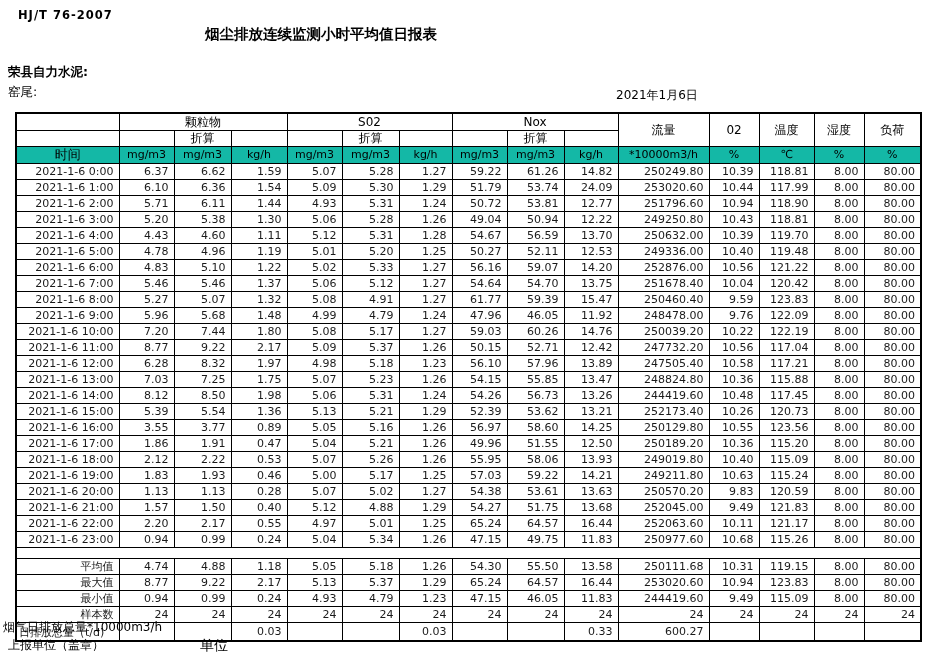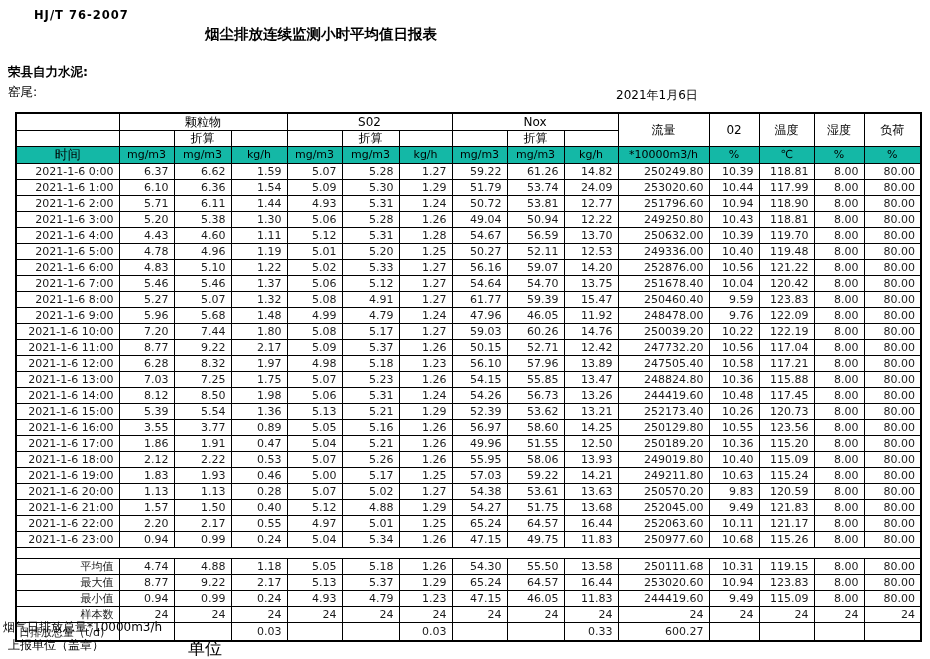--- a/index.html
+++ b/index.html
@@ -2,21 +2,21 @@
 <html><head>
 <meta charset="utf-8">
 <style>
   html,body{margin:0;padding:0;}
   body{
     width:930px;height:659px;position:relative;background:#ffffff;color:#000;
     font-family:"DejaVu Sans","Liberation Sans",sans-serif;font-size:11px;
     overflow:hidden;
   }
   .abs{position:absolute;white-space:nowrap;}
-  .doc-standard{top:8px;left:18px;font-weight:bold;font-size:11.5px;letter-spacing:1px;margin-left:16px;}
+  .doc-standard{top:8px;left:18px;font-weight:bold;font-size:11.5px;letter-spacing:1px;}
   .doc-title{top:25px;left:205px;font-weight:bold;font-size:14.5px;}
   .doc-company{top:64px;left:8px;font-weight:bold;font-size:12.5px;}
   .doc-station{top:84px;left:8px;font-weight:normal;font-size:12.5px;}
   .doc-date{top:87px;left:570px;font-size:12px;margin-left:46px;}
 
   table.report{
     position:absolute;top:112px;left:15px;width:905px;
     border-collapse:collapse;table-layout:fixed;
     border:2px solid #000;
   }
@@ -39,21 +39,21 @@
     background:#14b8a6;color:#336633;font-size:11px;
     height:16px;line-height:16px;text-align:center;padding:0;
   }
   tr.unit-row th{font-size:13px;}
   td.o2col{color:#4a4a4a;}
   tr.gap-row td{border-left:none;border-right:none;height:10px;line-height:10px;}
   td.sumlabel{text-align:right;font-size:12px;color:#000;}
   td.sumlabel.left{text-align:left;padding:2px 0 0 2px;}
   .foot1{top:619px;left:3px;font-size:12px;}
   .foot2{top:637px;left:8px;font-size:12px;}
-  .foot3{top:637px;left:188px;font-size:17px;}
+  .foot3{top:637px;left:200px;font-size:14px;}
 </style>
 </head>
 <body>
 
 <div class="abs doc-standard">HJ/T  76-2007</div>
 <div class="abs doc-title">烟尘排放连续监测小时平均值日报表</div>
 <div class="abs doc-company">荣县自力水泥:</div>
 <div class="abs doc-station">窑尾:</div>
 <div class="abs doc-date">2021年1月6日</div>
 

